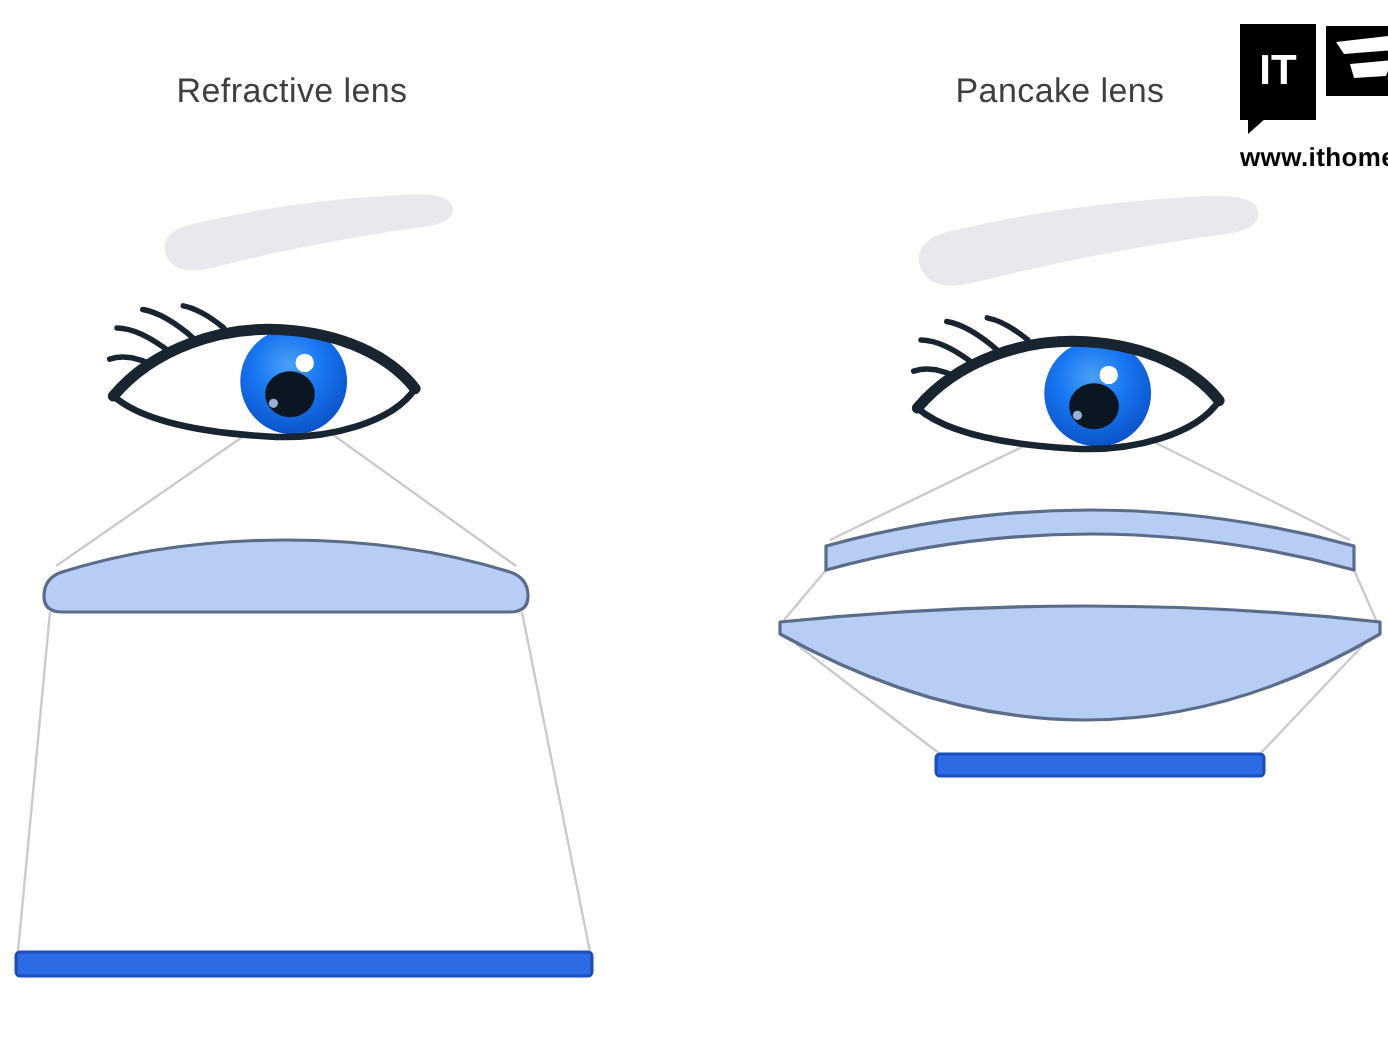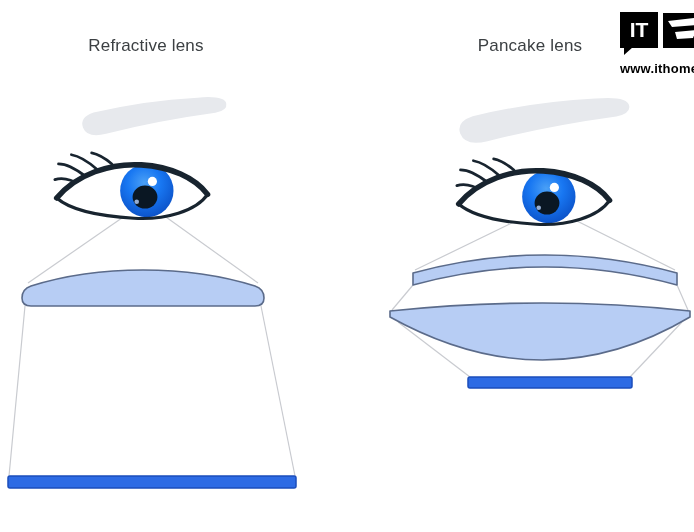--- a/index.html
+++ b/index.html
@@ -20,21 +20,21 @@
   .lash{fill:none;stroke:#18242f;stroke-width:3;stroke-linecap:round;}
   .lens{stroke-width:1.6;stroke-linejoin:round;}
   .display-bar{stroke-width:1.5;}
   
   .watermark{
     position:absolute;left:620px;top:12px;width:74px;height:74px;
     overflow:hidden;
   }
   .wm-row{display:flex;align-items:flex-start;gap:5px;width:95px;}
   .it-box{
-    position:relative;width:38px;height:36px;background:#000;
+    position:relative;width:38px;height:48px;background:#000;
     color:#fff;display:flex;align-items:center;justify-content:center;
     font-weight:900;font-size:21px;letter-spacing:0;
   }
   .it-box::after{ 
     content:"";position:absolute;left:4px;bottom:-7px;
     border-left:9px solid #000;border-bottom:8px solid transparent;
   }
   .wm-url{
     margin-top:11px;font-size:13px;font-weight:700;color:#000;
     white-space:nowrap;letter-spacing:.2px;

